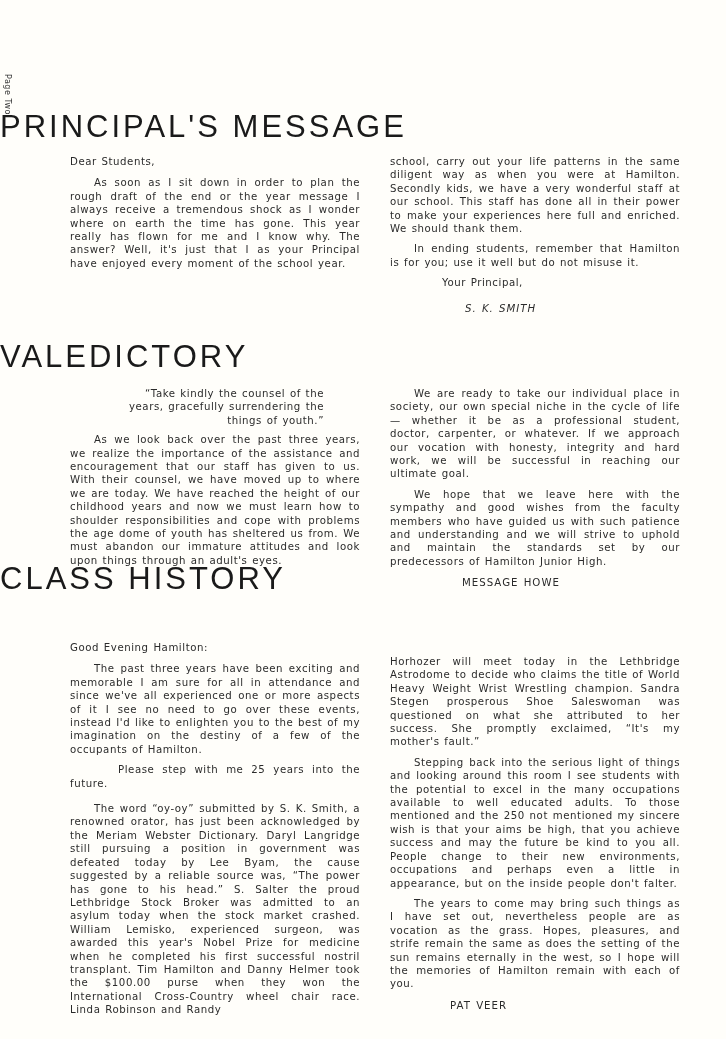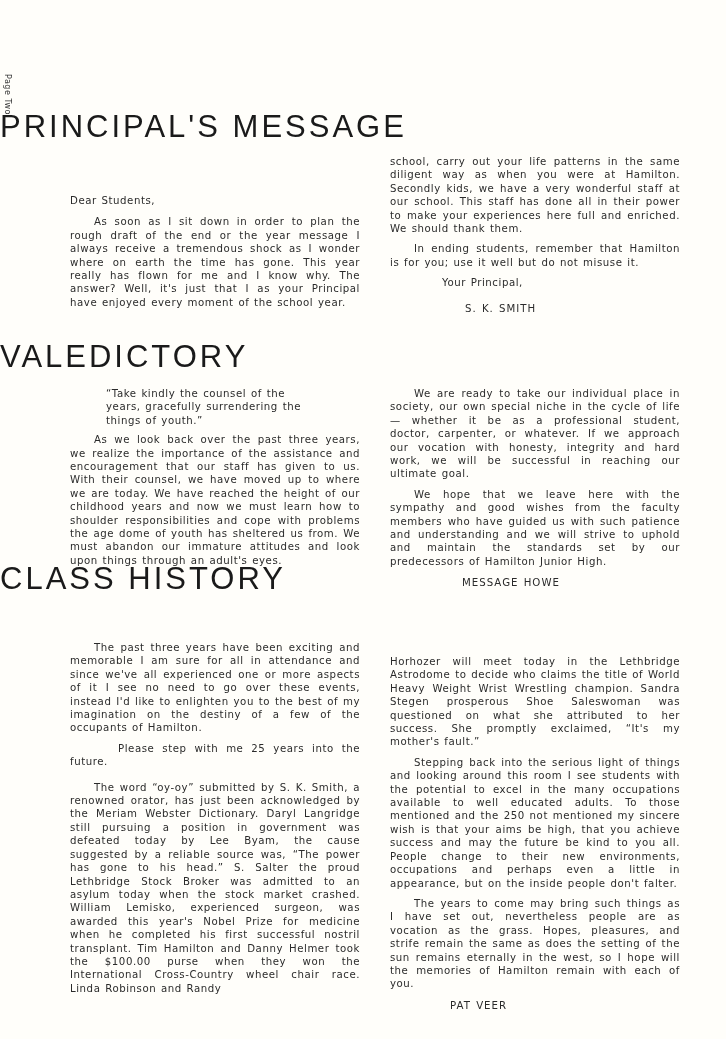--- a/index.html
+++ b/index.html
@@ -46,35 +46,35 @@
     letter-spacing: 0.55px;
     word-spacing: 1px;
     text-align: justify;
     color: #2b2b2b;
   }
   .col p {
     margin: 0 0 7px 0;
     text-indent: 24px;
   }
   .col p.noindent { text-indent: 0; }
-  .col p.salutation { text-indent: 0; margin-bottom: 8px; margin-top: 39px; }
+  .col p.salutation { text-indent: 0; margin-bottom: 8px; }
   .col p.centered-indent { text-indent: 48px; margin-top: 4px; margin-bottom: 12px; }
   .col p.quote {
     text-indent: 0;
-    text-align: left;
+    text-align: right;
     padding: 0 36px;
     margin-bottom: 6px;
   }
   .signoff {
     text-indent: 0 !important;
     text-align: left;
     margin: 8px 0 0 0;
   }
   .sig-line-1 { padding-left: 52px; margin-bottom: 12px !important; }
-  .sig-line-2 { padding-left: 75px; letter-spacing: 1px; }
+  .sig-line-2 { padding-left: 75px; letter-spacing: 1px; font-style: italic; }
   .sig-valedictory { padding-left: 72px; letter-spacing: 1px; margin-top: 8px !important; }
   .sig-history { padding-left: 60px; letter-spacing: 1px; margin-top: 8px !important; }
 </style>
 </head>
 <body>
 
 <div class="page">
 
   <div class="page-label">Page Two</div>
 
@@ -101,20 +101,21 @@
 
   <div class="col" style="left:390px; top:387px; width:290px;">
     <p>We are ready to take our individual place in society, our own special niche in the cycle of life — whether it be as a professional student, doctor, carpenter, or whatever. If we approach our vocation with honesty, integrity and hard work, we will be successful in reaching our ultimate goal.</p>
     <p>We hope that we leave here with the sympathy and good wishes from the faculty members who have guided us with such patience and understanding and we will strive to uphold and maintain the standards set by our predecessors of Hamilton Junior High.</p>
     <p class="signoff sig-valedictory">MESSAGE HOWE</p>
   </div>
 
   <h1 class="section-title" style="top:563px;">CLASS HISTORY</h1>
 
   <div class="col" style="left:70px; top:641px; width:290px;">
+    <p class="salutation">Good Evening Hamilton:</p>
     <p>The past three years have been exciting and memorable I am sure for all in attendance and since we've all experienced one or more aspects of it I see no need to go over these events, instead I'd like to enlighten you to the best of my imagination on the destiny of a few of the occupants of Hamilton.</p>
     <p class="centered-indent">Please step with me 25 years into the future.</p>
     <p>The word “oy-oy” submitted by S. K. Smith, a renowned orator, has just been acknowledged by the Meriam Webster Dictionary. Daryl Langridge still pursuing a position in government was defeated today by Lee Byam, the cause suggested by a reliable source was, “The power has gone to his head.” S. Salter the proud Lethbridge Stock Broker was admitted to an asylum today when the stock market crashed. William Lemisko, experienced surgeon, was awarded this year's Nobel Prize for medicine when he completed his first successful nostril transplant. Tim Hamilton and Danny Helmer took the $100.00 purse when they won the International Cross-Country wheel chair race. Linda Robinson and Randy</p>
   </div>
 
   <div class="col" style="left:390px; top:655px; width:290px;">
     <p class="noindent">Horhozer will meet today in the Lethbridge Astrodome to decide who claims the title of World Heavy Weight Wrist Wrestling champion. Sandra Stegen prosperous Shoe Saleswoman was questioned on what she attributed to her success. She promptly exclaimed, “It's my mother's fault.”</p>
     <p>Stepping back into the serious light of things and looking around this room I see students with the potential to excel in the many occupations available to well educated adults. To those mentioned and the 250 not mentioned my sincere wish is that your aims be high, that you achieve success and may the future be kind to you all. People change to their new environments, occupations and perhaps even a little in appearance, but on the inside people don't falter.</p>
     <p>The years to come may bring such things as I have set out, nevertheless people are as vocation as the grass. Hopes, pleasures, and strife remain the same as does the setting of the sun remains eternally in the west, so I hope will the memories of Hamilton remain with each of you.</p>
     <p class="signoff sig-history">PAT VEER</p>

